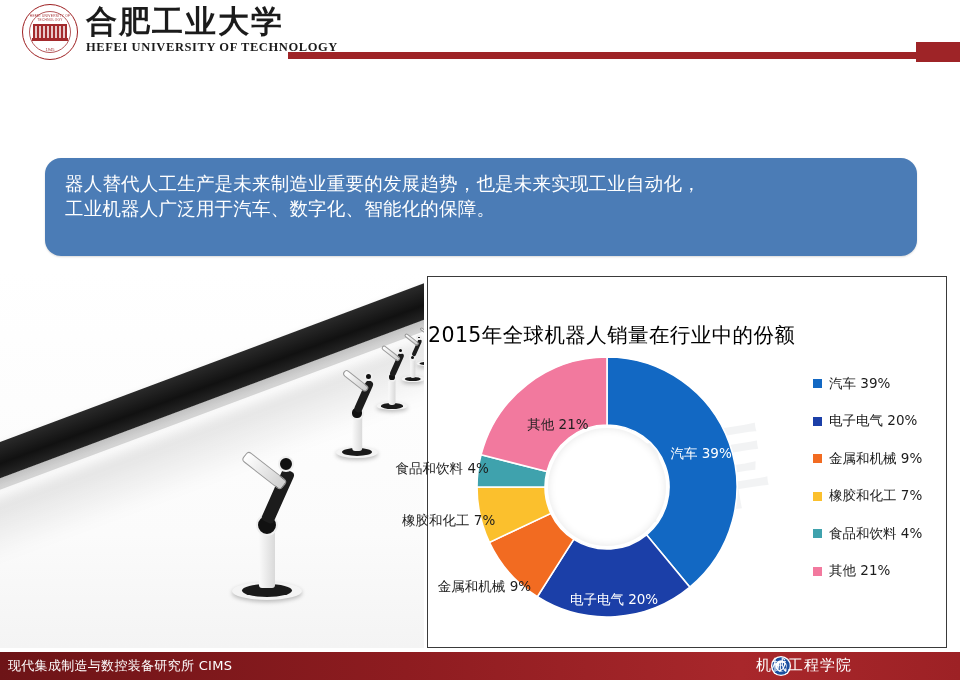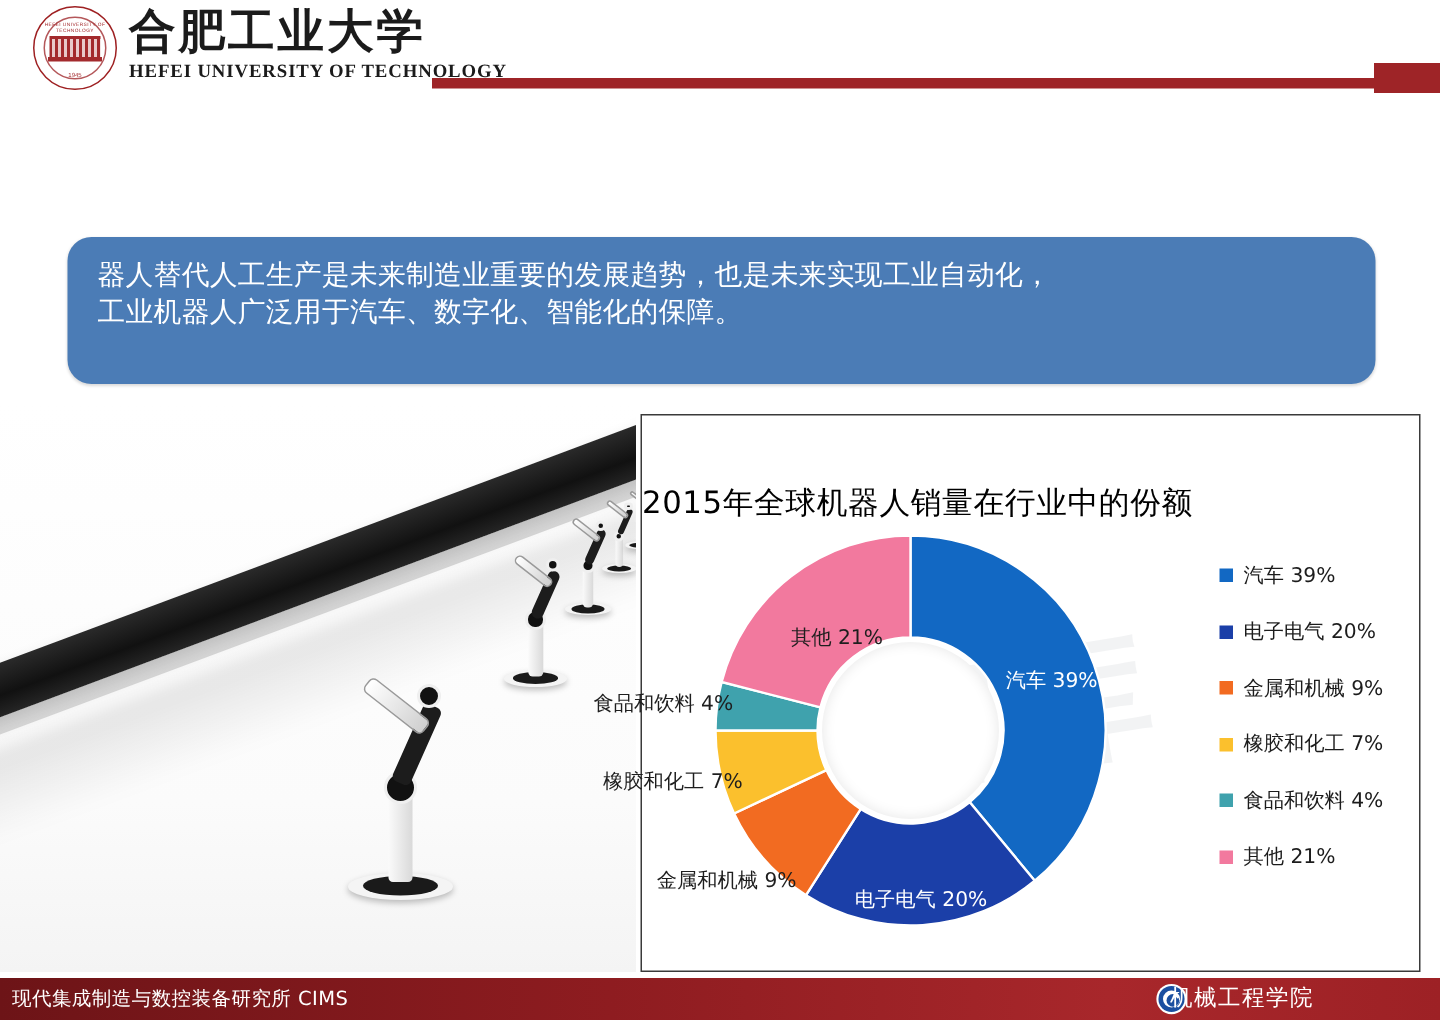--- a/index.html
+++ b/index.html
@@ -189,21 +189,21 @@
   }
   .footer-left-txt {
     position:absolute; left:8px; top:5px;
     font-size:13px; color:#ffffff; font-family:"DejaVu Sans", sans-serif;
     letter-spacing:0.3px;
   }
   .gear-icon {
     position:absolute; left:770px; top:3px; width:22px; height:22px;
   }
   .footer-right-txt {
-    position:absolute; left:780px; top:4px;
+    position:absolute; left:756px; top:4px;
     font-size:15px; color:#ffffff; font-family:"DejaVu Sans", sans-serif;
     letter-spacing:1px;
   }
 </style>
 </head>
 <body>
 
 <div class="slide">
 
   <div class="header">

